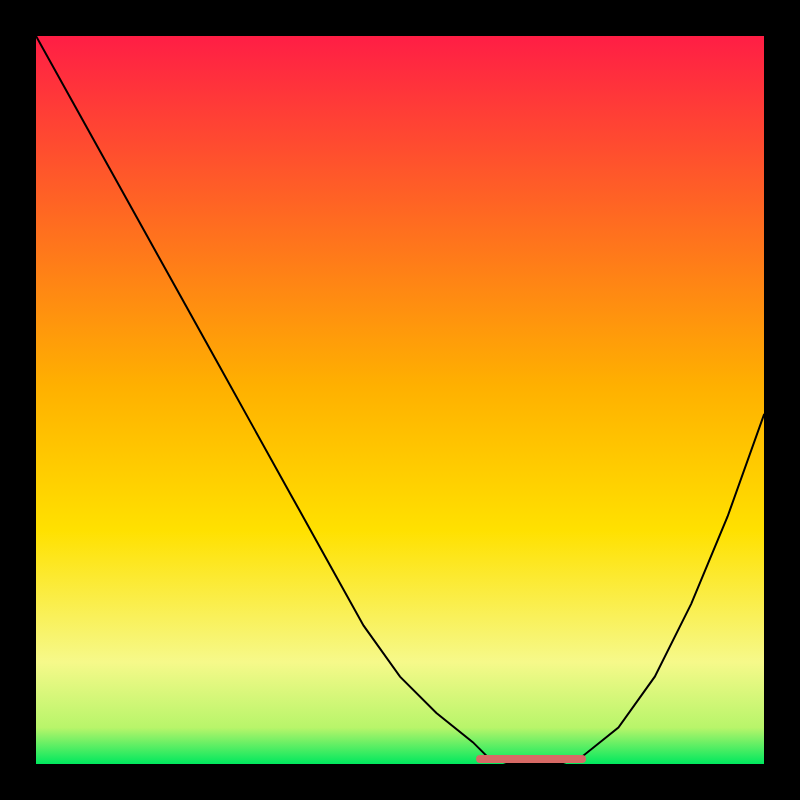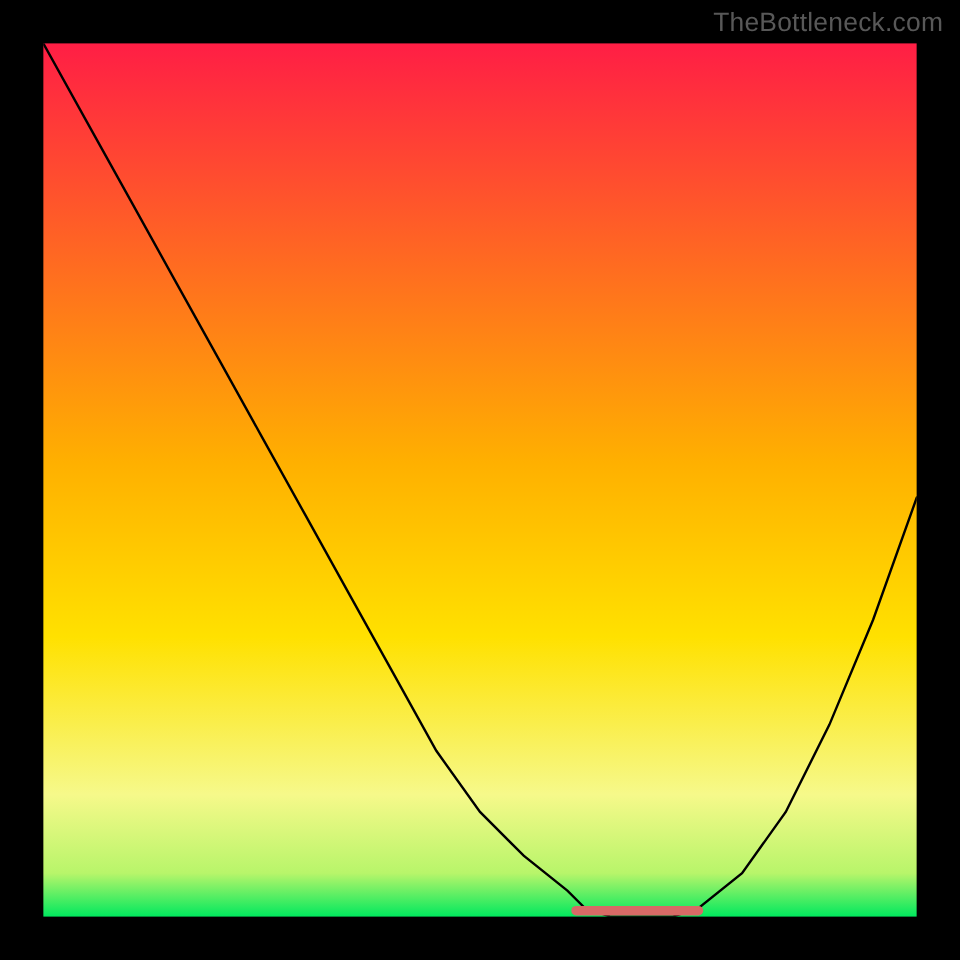--- a/index.html
+++ b/index.html
@@ -32,21 +32,20 @@
     top: 36px;
     width: 728px;
     height: 728px;
     display: block;
   }
 </style>
 </head>
 <body>
 
 <div class="frame">
-  <div class="watermark">TheBottleneck.com</div>
 
   <svg class="plot" viewBox="0 0 100 100" preserveAspectRatio="none">
     <defs>
       <linearGradient id="bg-grad" x1="0" y1="0" x2="0" y2="1">
         <stop id="g0" offset="0%" stop-color="#ff1e45"></stop>
         <stop id="g1" offset="48%" stop-color="#ffb000"></stop>
         <stop id="g2" offset="68%" stop-color="#ffe100"></stop>
         <stop id="g3" offset="86%" stop-color="#f6f98a"></stop>
         <stop id="g4" offset="95%" stop-color="#b8f56a"></stop>
         <stop id="g5" offset="100%" stop-color="#00e85e"></stop>

